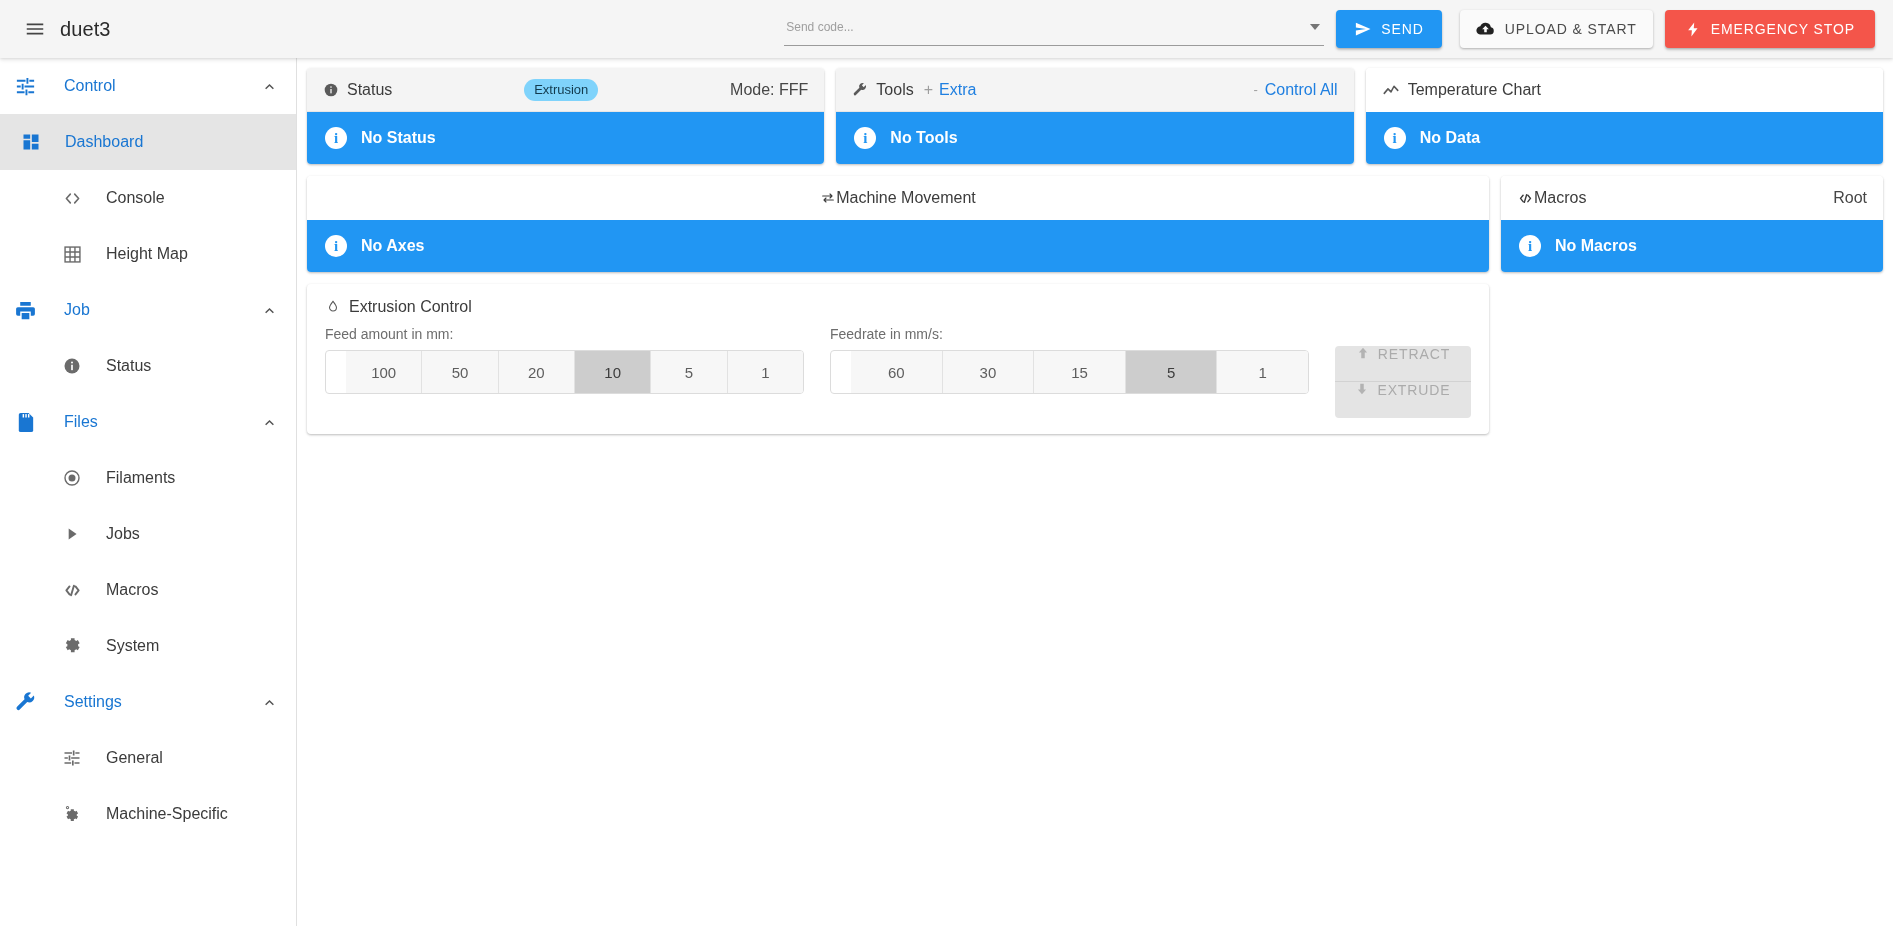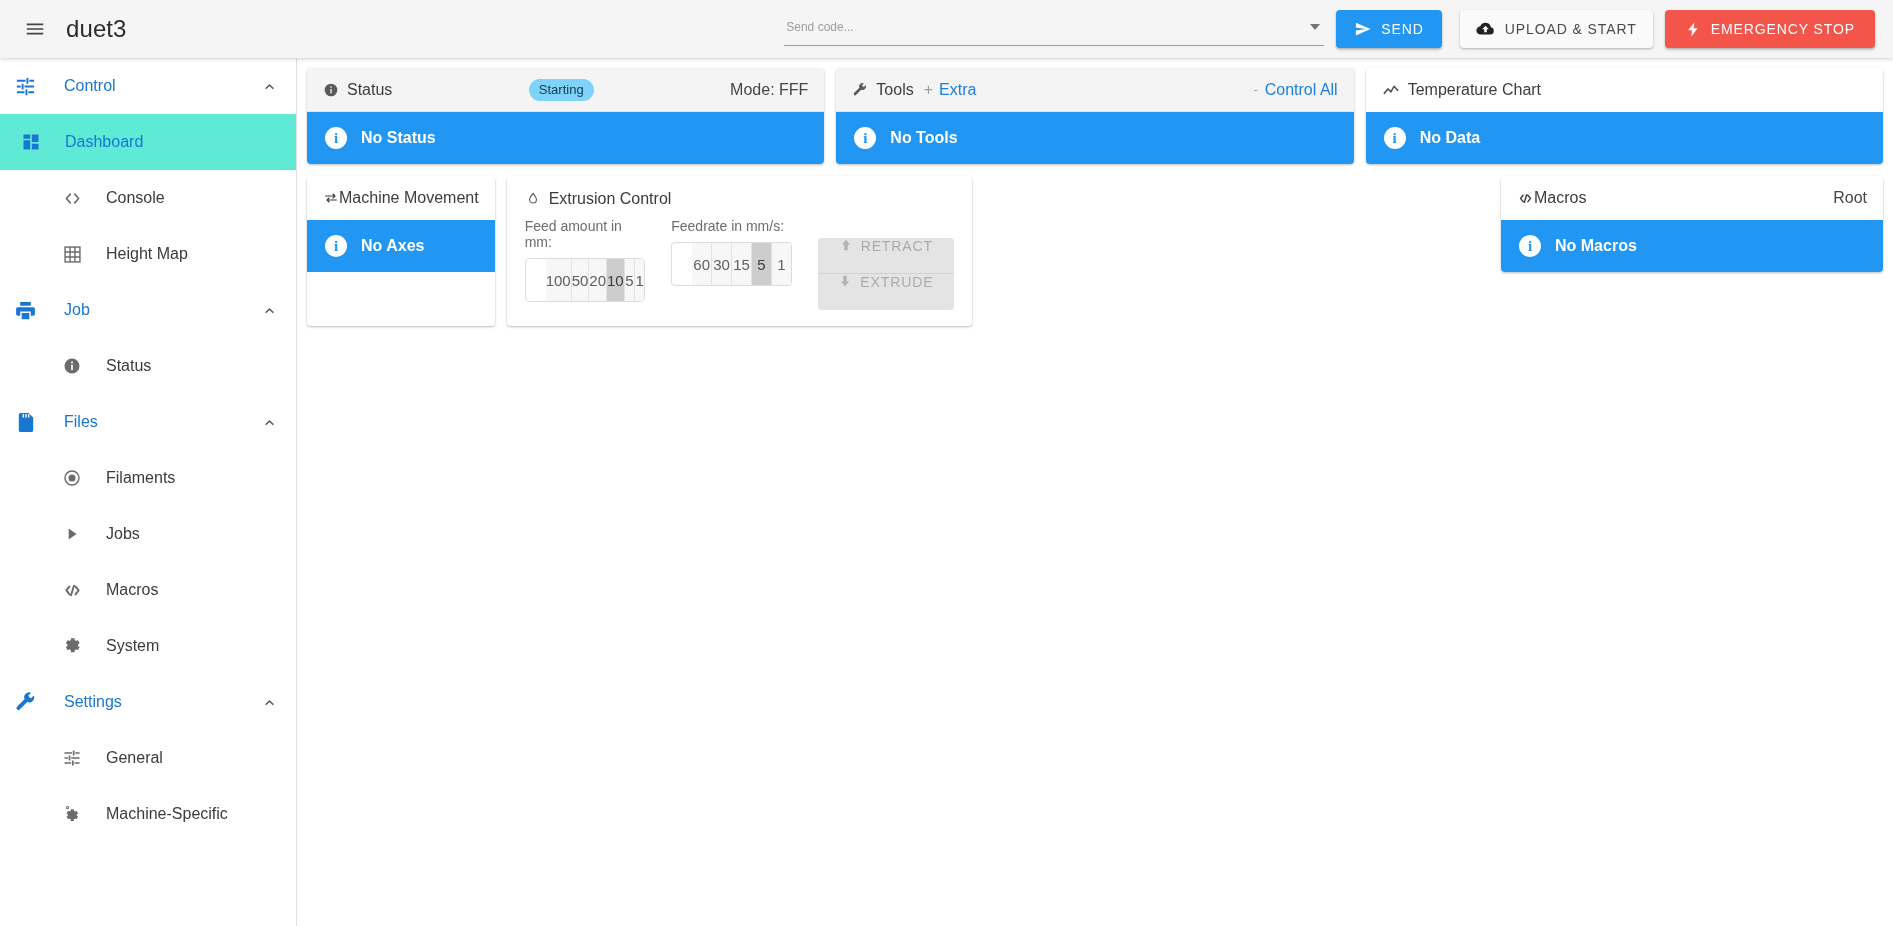--- a/index.html
+++ b/index.html
@@ -21,21 +21,21 @@
     padding: 0 18px 0 14px;
     box-shadow: 0 2px 4px rgba(0,0,0,.10), 0 1px 2px rgba(0,0,0,.06);
     position: relative; z-index: 30;
   }
   .menu-btn {
     width: 42px; height: 42px;
     display: flex; align-items: center; justify-content: center;
     border-radius: 50%; cursor: pointer; color: #444;
   }
   .brand {
-    font-size: 24px; color: #2b2b2b; margin-left: 10px;
+    font-size: 20px; color: #2b2b2b; margin-left: 4px;
     letter-spacing: .1px; white-space: nowrap;
   }
   .topbar-spacer { flex: 1 1 auto; }
 
   .code-field {
     width: 540px; position: relative;
     display: flex; align-items: center;
     border-bottom: 1px solid #9b9b9b;
     height: 34px;
     margin-right: 12px;
@@ -92,21 +92,21 @@
     padding: 0 18px 0 14px; cursor: pointer; position: relative;
   }
   .nav-group-ic { width: 40px; display: flex; align-items: center; justify-content: flex-start; color: #1976d2; }
   .nav-group-label { font-size: 16px; color: #1976d2; flex: 1; margin-left: 10px; }
   .chev { color: #555; display: flex; }
 
   .nav-item {
     display: flex; align-items: center; height: 56px;
     padding-left: 62px; cursor: pointer;
   }
-  .nav-item.active { background: #5eead4; padding-left: 21px; }
+  .nav-item.active { background: #e5e5e5; padding-left: 21px; }
   .nav-item .ni-ic { width: 44px; display: flex; align-items: center; color: #6b6b6b; }
   .nav-item.active .ni-ic { color: #1976d2; }
   .nav-item .ni-label { font-size: 16px; color: #3b3b3b; }
   .nav-item.active .ni-label { color: #1976d2; }
 
   
   .main {
     flex: 1; background: #fff; overflow: auto;
     padding: 10px 10px 10px 10px;
   }
@@ -389,21 +389,21 @@
           <div class="card-head">
             <span class="hd-ic">
               <svg width="16" height="16" viewBox="0 0 24 24" fill="currentColor">
                   <circle cx="12" cy="12" r="9.5"></circle>
                   <rect x="11" y="10.5" width="2" height="6.5" fill="#f4f4f4"></rect>
                   <circle cx="12" cy="7.6" r="1.25" fill="#f4f4f4"></circle>
                 </svg>
             </span>
             <span class="hd-title">Status</span>
             <span class="head-spacer"></span>
-            <span class="badge">Starting</span>
+            <span class="badge">Extrusion</span>
             <span class="head-spacer"></span>
             <span class="head-right">Mode: FFF</span>
           </div>
           <div class="alert">
             <span class="alert-ic">i</span>
             <span>No Status</span>
           </div>
         </div>
 
         <div class="card" style="flex: 1 1 0;">
@@ -436,21 +436,21 @@
             <span class="hd-title">Temperature Chart</span>
           </div>
           <div class="alert">
             <span class="alert-ic">i</span>
             <span>No Data</span>
           </div>
         </div>
       </div>
 
       <div class="row" style="align-items:flex-start;">
-        <div style="flex: 1 1 0; display:flex; flex-direction:row; gap:12px;">
+        <div style="flex: 1 1 0; display:flex; flex-direction:column; gap:12px;">
 
           <div class="card">
             <div class="mm-head">
               <span class="center-title">
                 <span class="hd-ic">
                   <svg width="16" height="16" viewBox="0 0 24 24" fill="none" stroke="currentColor" stroke-width="1.7" stroke-linecap="round" stroke-linejoin="round">
                       <path d="M4 9h14M15 6l3 3-3 3M20 15H6M9 12l-3 3 3 3"></path>
                     </svg>
                 </span>
                 <span>Machine Movement</span>

